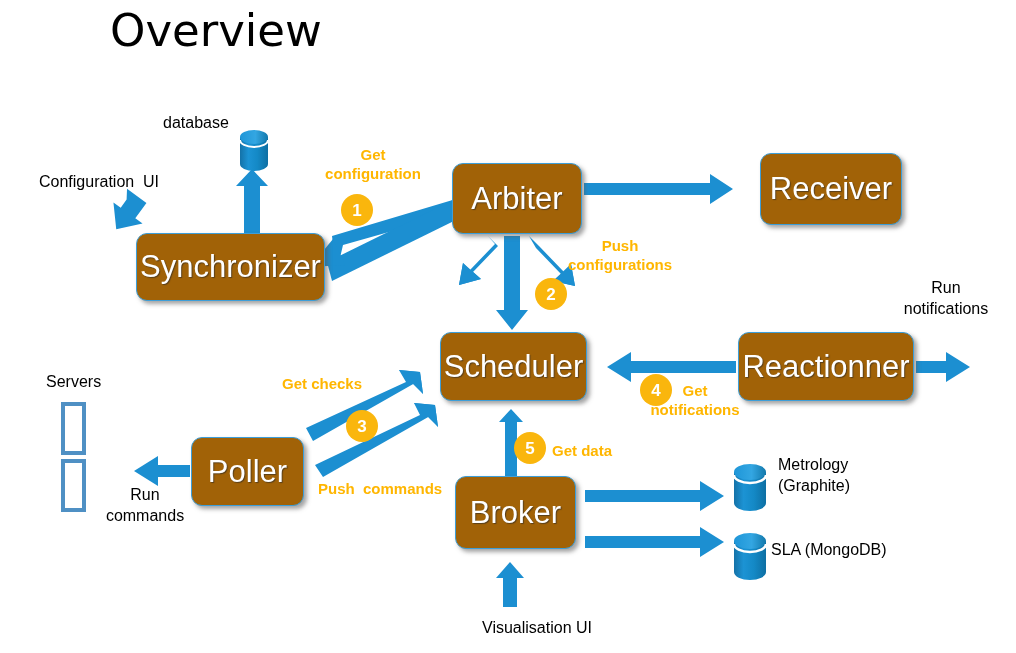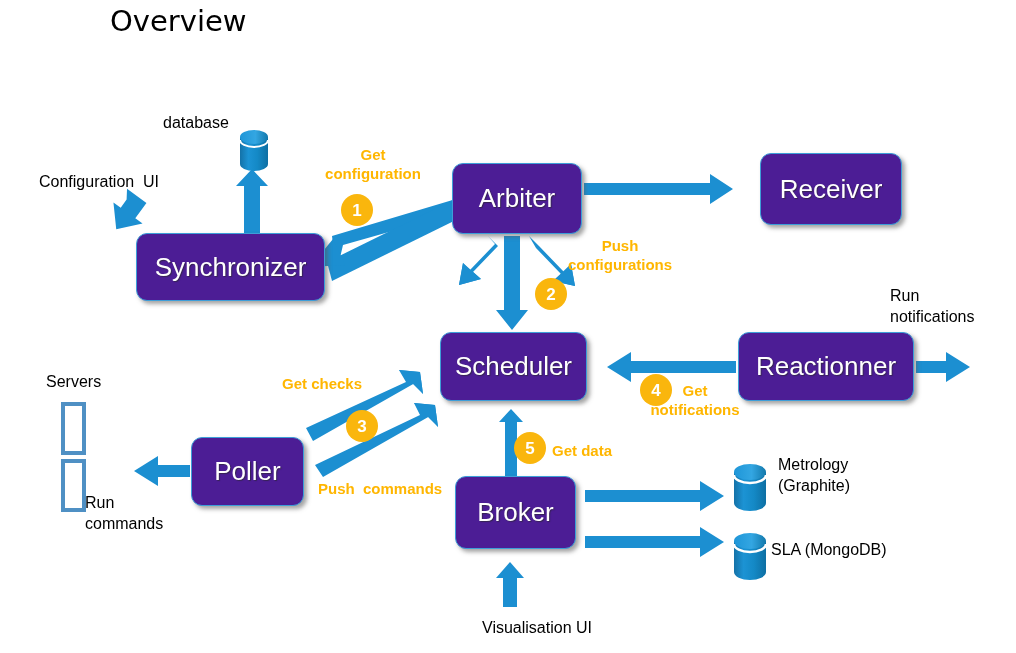--- a/index.html
+++ b/index.html
@@ -8,47 +8,47 @@
     width:1016px;height:653px;position:relative;overflow:hidden;
     font-family:"Liberation Sans", sans-serif;
     -webkit-font-smoothing:antialiased;
   }
   #canvas{position:absolute;inset:0;width:1016px;height:653px;}
 
   
   .title{
     position:absolute;left:110px;top:6px;
     font-family:"DejaVu Sans", sans-serif;
-    font-size:29px;font-weight:400;color:#000000;
+    font-size:45px;font-weight:400;color:#000000;
     letter-spacing:0px;line-height:1.1;white-space:nowrap;
   }
 
   
   .node{
     position:absolute;box-sizing:border-box;
-    background:#4c1d95;
+    background:#a16207;
     border:1px solid #3D9ED8;
     border-radius:11px;
     box-shadow:3px 3px 4px rgba(90,90,90,0.55);
     display:flex;align-items:center;justify-content:center;
     color:#ffffff;
     font-family:"Liberation Sans", sans-serif;
-    font-size:26px;font-weight:400;
+    font-size:31px;font-weight:400;
     text-shadow:1px 1px 1px rgba(40,40,40,0.6);
     white-space:nowrap;
   }
 
   
   .lbl{
     position:absolute;color:#000000;
     font-family:"Liberation Sans", sans-serif;
     font-size:16px;font-weight:400;line-height:1.30;
     white-space:pre;
   }
-  .lbl.c{margin-top:8px;}
+  .lbl.c{text-align:center;}
 
   
   .olbl{
     position:absolute;color:#FFB600;
     font-family:"Liberation Sans", sans-serif;
     font-size:15px;font-weight:bold;line-height:1.28;
     white-space:pre;text-align:center;
   }
   .olbl.l{text-align:left;}
 

